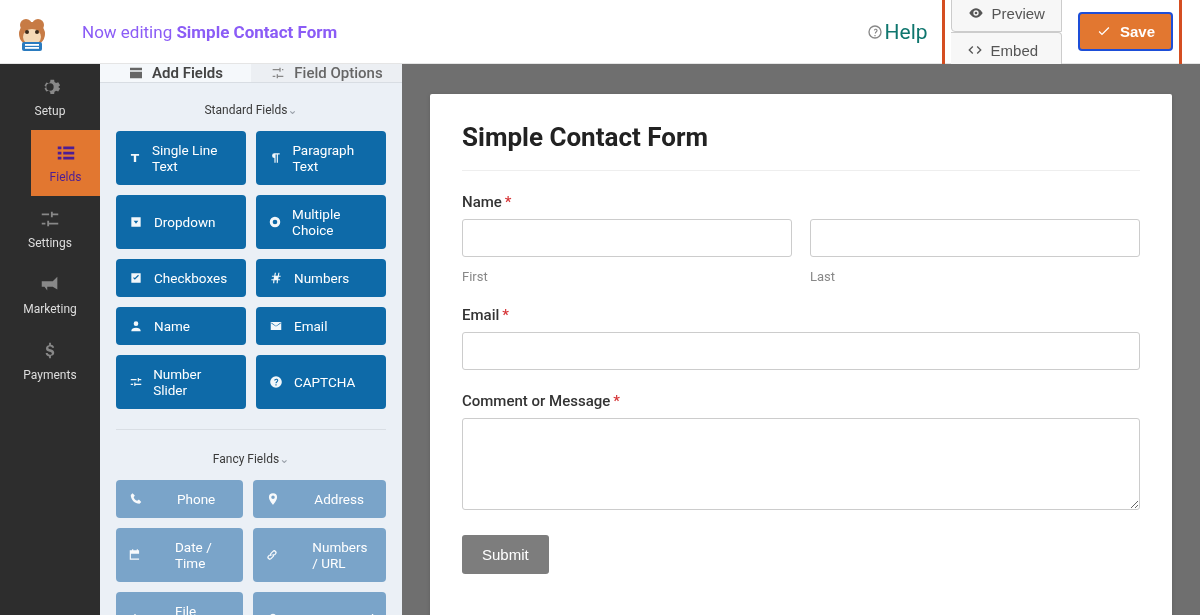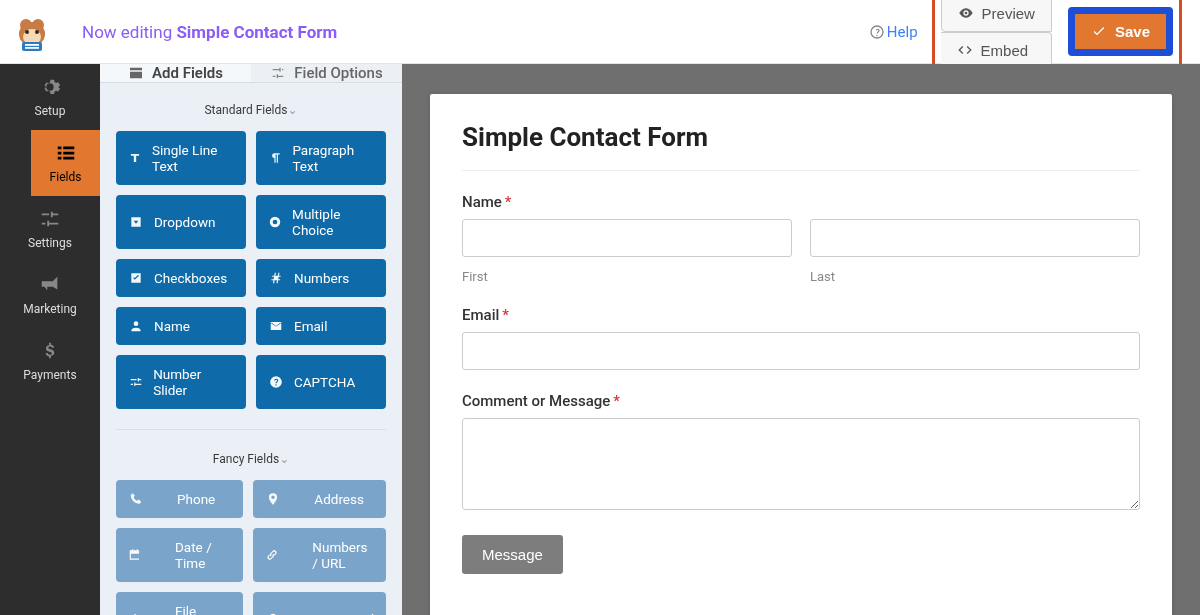--- a/index.html
+++ b/index.html
@@ -4,35 +4,35 @@
 <style>
   * { box-sizing: border-box; margin: 0; padding: 0; }
   body { font-family: -apple-system, BlinkMacSystemFont, "Segoe UI", Roboto, Arial, sans-serif; font-size: 14px; color: #333; background: #fff; width: 1200px; height: 615px; overflow: hidden; }
 
   
   .topbar { height: 64px; border-bottom: 1px solid #e5e5e5; display: flex; align-items: center; padding: 0 18px 0 12px; }
   .logo { width: 40px; height: 40px; margin-right: 30px; display: flex; align-items: center; justify-content: center; }
   .editing { font-size: 17px; color: #8b5cf6; }
   .editing strong { font-weight: 700; }
   .topbar-spacer { flex: 1; }
-  .help { display: flex; align-items: center; gap: 2px; color: #3b82f6; font-size: 15px; margin-right: 14px; cursor: pointer; }
+  .help { display: flex; align-items: center; gap: 2px; color: #0f766e; font-size: 21px; margin-right: 14px; cursor: pointer; }
   .top-highlight { border: 3px solid #d54e21; padding: 4px 6px; display: flex; align-items: center; gap: 16px; }
   .btn-group { display: flex; flex-direction: column; }
   .btn-group .tb-btn:first-child { border-radius: 4px 0 0 4px; }
   .btn-group .tb-btn:last-child { border-radius: 0 4px 4px 0; border-left: none; }
   .tb-btn { display: flex; align-items: center; gap: 8px; padding: 9px 16px; border: 1px solid #ccc; background: #f7f7f7; color: #555; font-size: 15px; cursor: pointer; }
-  .tb-btn.save { border-radius: 4px; background: #e27730; border: 7px solid #1d4ed8; color: #fff; font-weight: 600; }
+  .tb-btn.save { border-radius: 4px; background: #e27730; border: 2px solid #1d4ed8; color: #fff; font-weight: 600; }
 
   
   .main { display: flex; height: calc(615px - 64px); }
 
   
   .nav { width: 100px; background: #2d2d2d; color: #bbb; display: flex; flex-direction: column; }
   .nav-item { display: flex; flex-direction: column; align-items: center; justify-content: center; gap: 6px; height: 66px; font-size: 12px; cursor: pointer; }
-  .nav-item.active { background: #e27730; color: #000000; margin-left: 31px; }
+  .nav-item.active { background: #e27730; color: #4c1d95; margin-left: 31px; }
   .nav-item svg { width: 22px; height: 22px; fill: currentColor; }
   .nav-item:not(.active) svg { fill: #888; }
   .nav-item:not(.active) { color: #ddd; }
 
   
   .panel { width: 302px; background: #ebf0f6; display: flex; flex-direction: column; overflow-y: auto; }
   .panel-tabs { display: flex; height: 50px; border-bottom: 1px solid #d8dde3; background: #f5f8fb; }
   .panel-tab { flex: 1; display: flex; align-items: center; justify-content: center; gap: 8px; font-size: 15px; color: #444; font-weight: 600; cursor: pointer; }
   .panel-tab.inactive { background: #eceff3; color: #666; font-weight: 500; }
   .panel-body { padding: 14px 16px 24px; }
@@ -345,17 +345,17 @@
       <div class="form-group">
         <label class="form-label"><span>Email</span><span class="req">*</span></label>
         <input type="text" style="">
       </div>
 
       <div class="form-group">
         <label class="form-label"><span>Comment or Message</span><span class="req">*</span></label>
         <textarea style=""></textarea>
       </div>
 
-      <button class="submit-btn"><span>Message</span></button>
+      <button class="submit-btn"><span>Submit</span></button>
     </div>
   </div>
 
 </div>
 
 </body></html>

